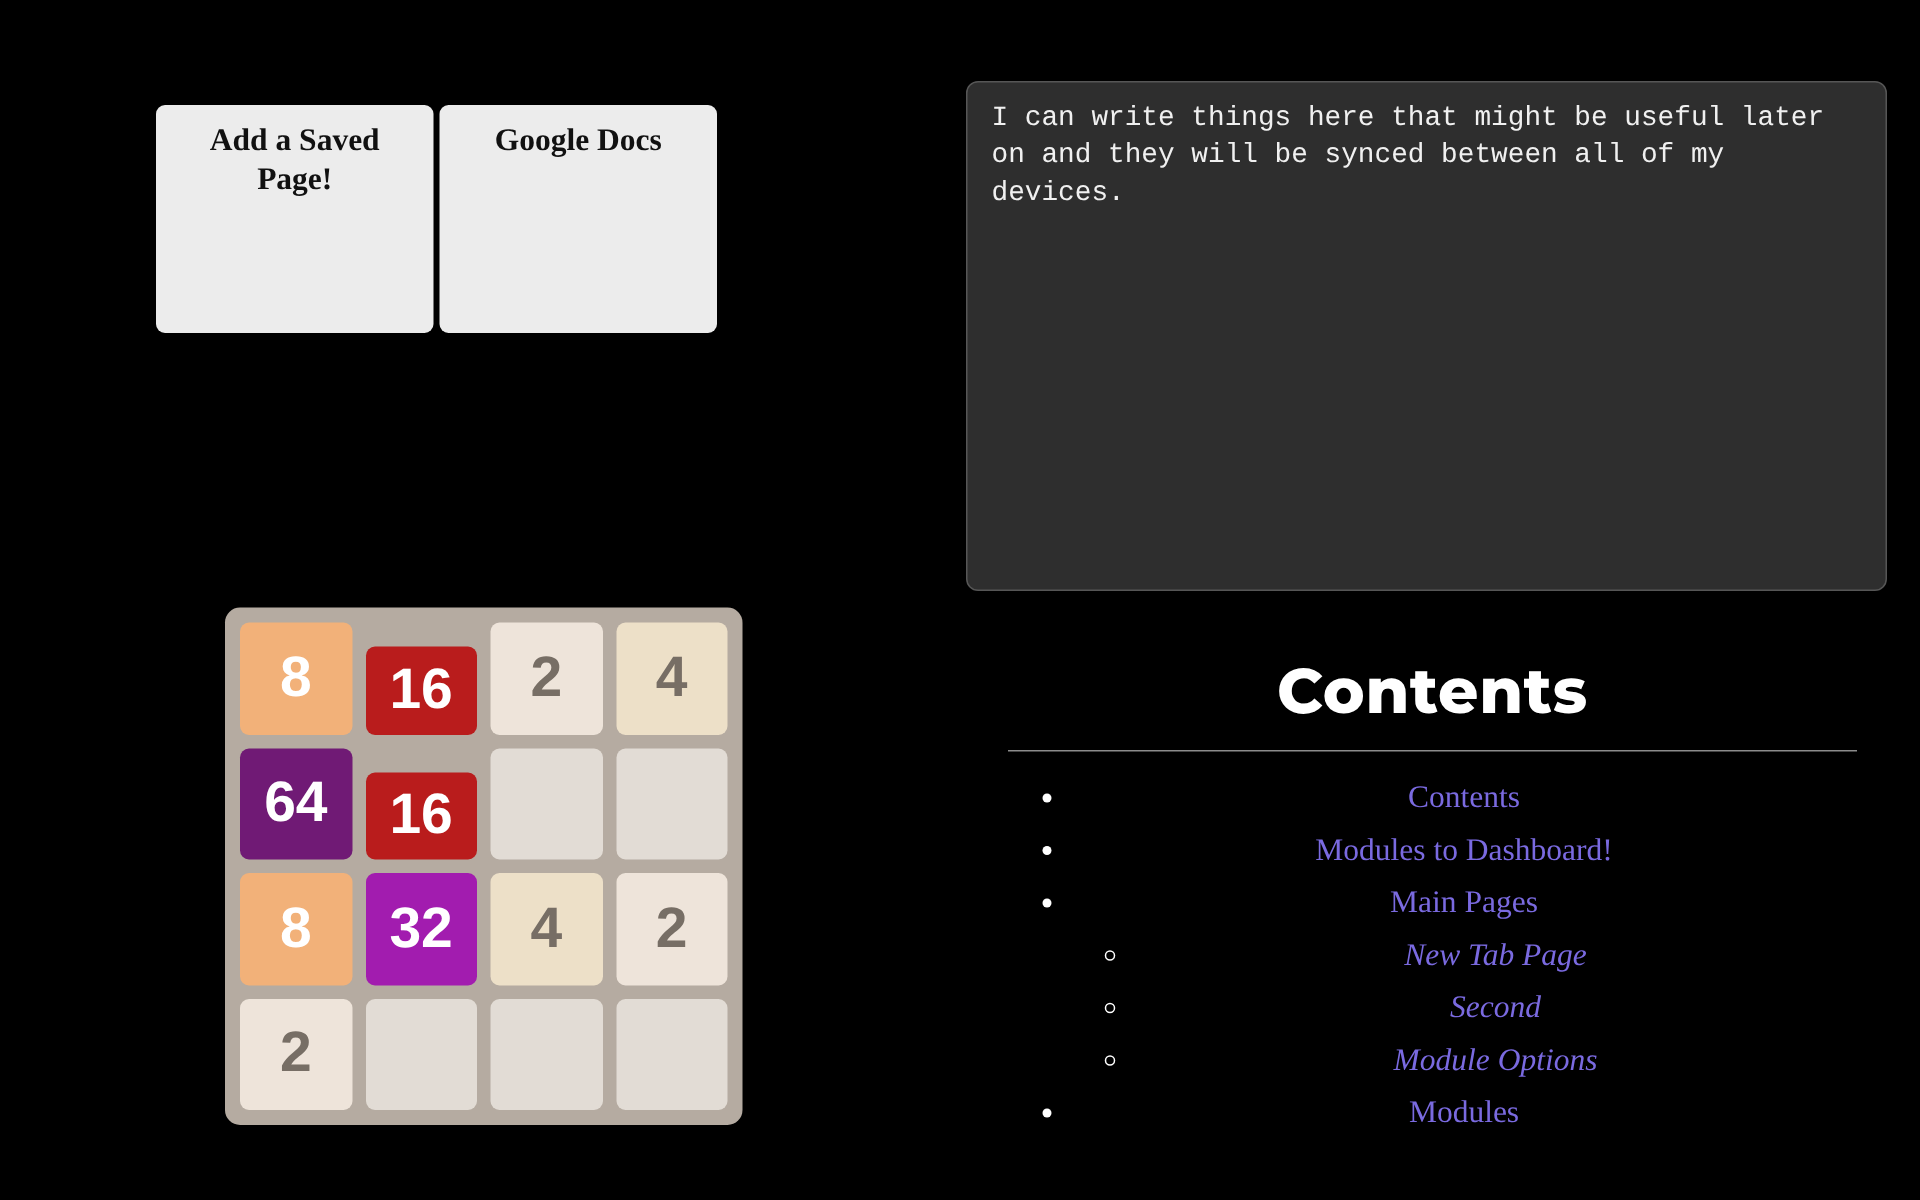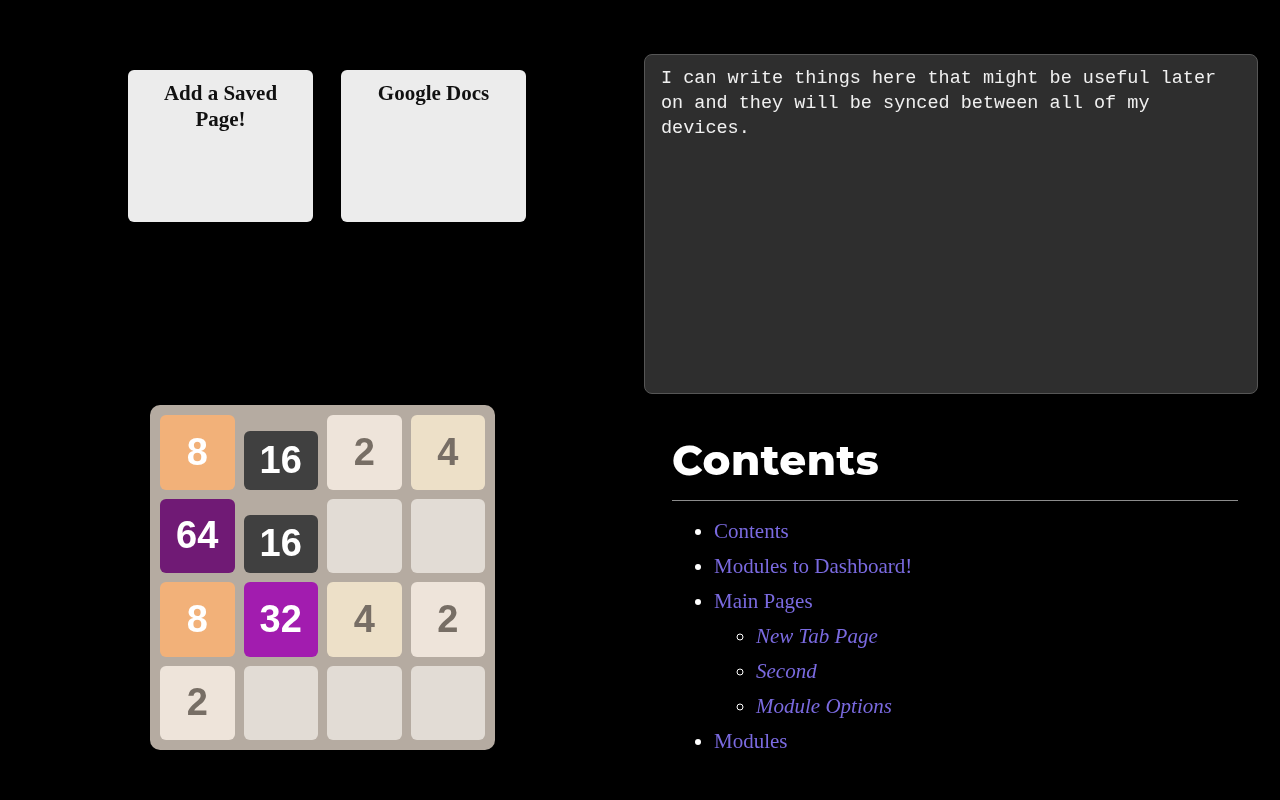--- a/index.html
+++ b/index.html
@@ -8,26 +8,26 @@
       height: 800px;
       background: #000;
       overflow: hidden;
       font-family: -apple-system, "Segoe UI", sans-serif;
       position: relative;
     }
 
     
     .tiles {
       position: absolute;
-      left: 128px;
+      left: 104px;
       top: 70px;
       display: grid;
       grid-template-columns: 185px 185px;
       grid-auto-rows: 152px;
-      gap: 26px 28px;
+      gap: 26px 4px;
     }
     .tile {
       background: #ececec;
       border-radius: 6px;
       padding: 10px 12px 12px;
       text-align: center;
       color: #111;
       font-family: "Comic Sans MS", "Comic Sans", cursive;
       font-weight: 700;
       font-size: 21px;
@@ -56,21 +56,21 @@
       align-items: center;
       justify-content: center;
       font-weight: 700;
       font-size: 38px;
       font-family: "Helvetica Neue", Arial, sans-serif;
     }
     .empty { background: #e2dcd5; }
     .t2 { background: #eee4da; color: #776e65; }
     .t4 { background: #ede0c8; color: #776e65; }
     .t8 { background: #f2b179; color: #fff; }
-    .t16 { background: #404040; color: #fff; margin-top: 16px; }
+    .t16 { background: #b91c1c; color: #fff; margin-top: 16px; }
     .t32 { background: #a21caf; color: #fff; }
     .t64 { background: #701a75; color: #fff; }
 
     
     .notes {
       position: absolute;
       left: 644px;
       top: 54px;
       width: 614px;
       height: 340px;
@@ -87,20 +87,21 @@
     }
 
     
     .contents {
       position: absolute;
       left: 672px;
       top: 434px;
       width: 566px;
       color: #fff;
       font-family: "Comic Sans MS", "Comic Sans", cursive;
+      text-align: center;
     }
     .contents h1 {
       font-family: Montserrat, "Segoe UI", Arial, sans-serif;
       font-weight: 800;
       font-size: 42px;
       letter-spacing: 0.5px;
       padding-bottom: 14px;
       border-bottom: 1px solid #8c8c8c;
       margin-bottom: 18px;
     }

